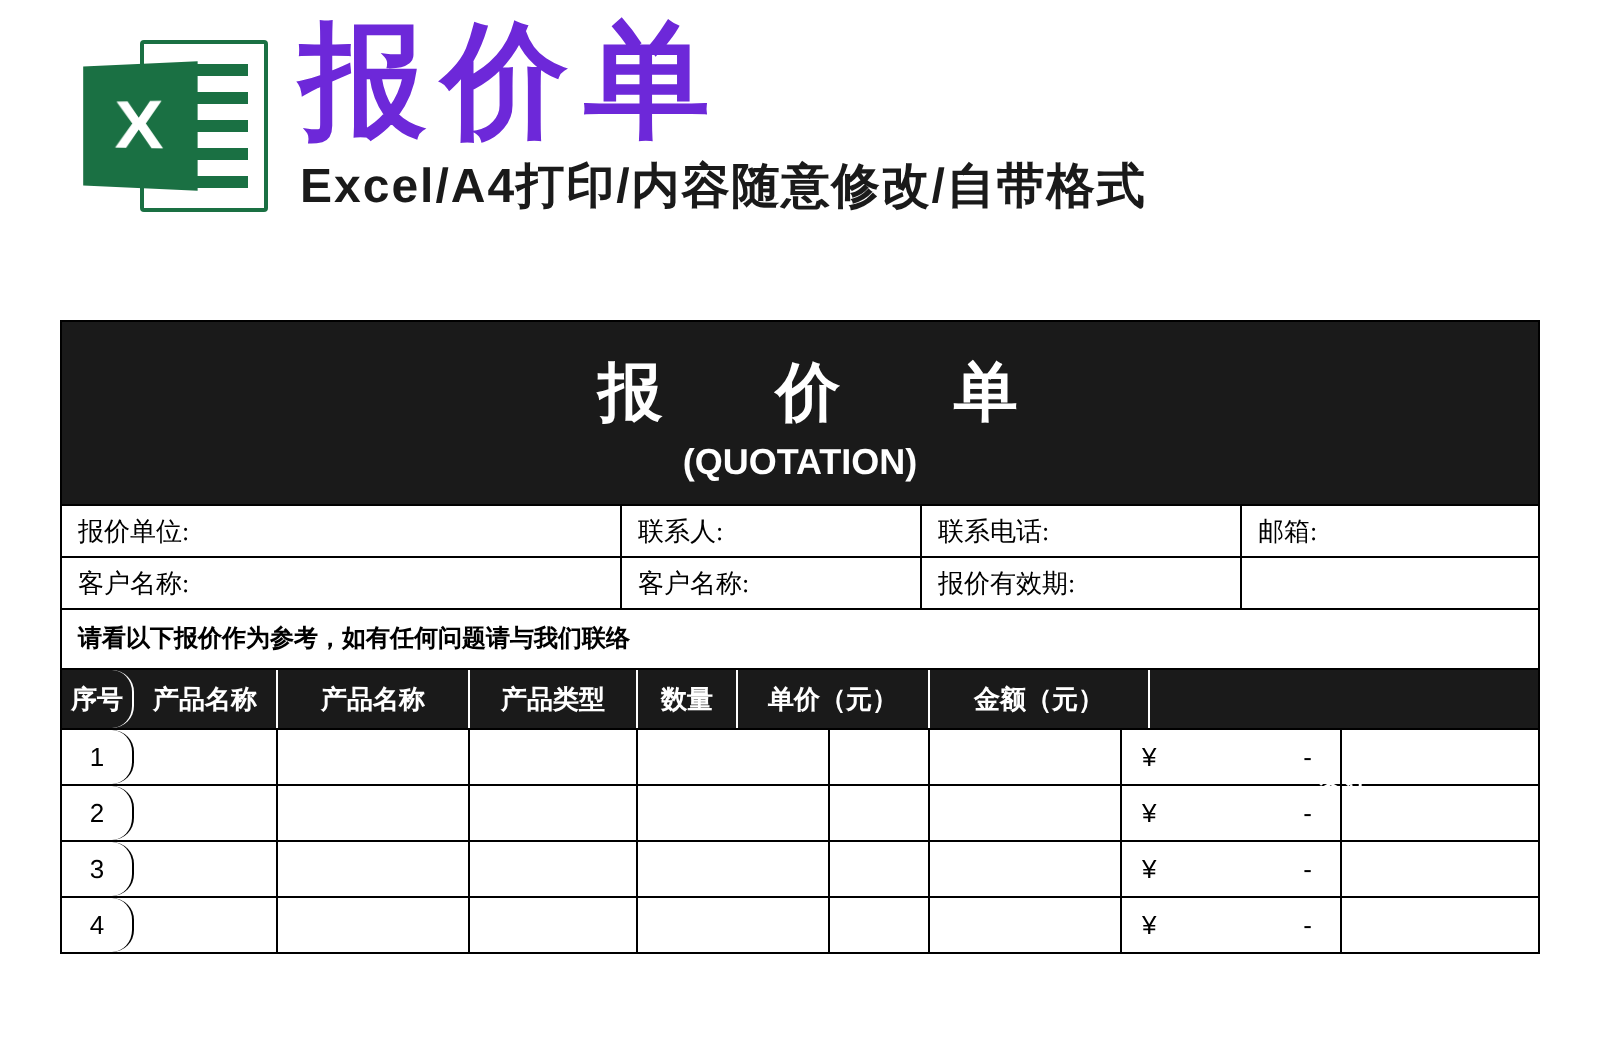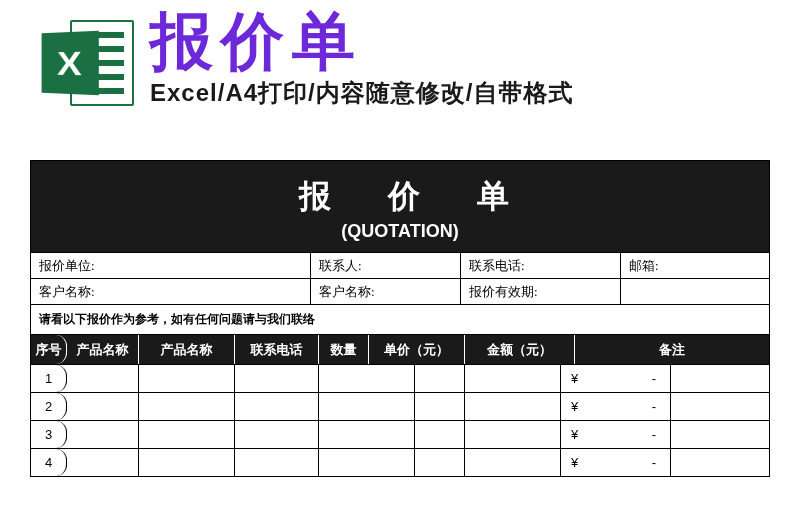--- a/index.html
+++ b/index.html
@@ -142,21 +142,21 @@
 }
 .th, .td {
   border-right: 1px solid #000;
   display: flex;
   align-items: center;
   justify-content: center;
   height: 100%;
   padding: 0 4px;
 }
 .tbl-row .td { border-right-color: #000; }
-.th:last-child, .td:last-child { border-right: none; }
+.th:last-child, .td:last-child { border-right: none; margin-top: 44px; }
 .c-seq   { flex: 0 0 36px; border-radius: 11px; }
 .c-code  { flex: 0 0 72px; }
 .c-name  { flex: 0 0 96px; }
 .c-type  { flex: 0 0 84px; }
 .c-spec  { flex: 0 0 96px; }
 .c-qty   { flex: 0 0 50px; }
 .c-price { flex: 0 0 96px; }
 .c-amt   { flex: 0 0 110px; justify-content: flex-start; padding-left: 10px; }
 .c-rem   { flex: 1; }
 .tbl-head .th { border-right-color: #fff; }
@@ -198,21 +198,21 @@
     <div class="meta-cell mc3">报价有效期:</div>
     <div class="meta-cell mc4"></div>
   </div>
 
   <div class="note-row">请看以下报价作为参考，如有任何问题请与我们联络</div>
 
   <div class="tbl-head">
     <div class="th c-seq">序号</div>
     <div class="th c-code">产品名称</div>
     <div class="th c-name">产品名称</div>
-    <div class="th c-type">联系电话</div>
+    <div class="th c-type">产品类型</div>
     <div class="th c-qty">数量</div>
     <div class="th c-price">单价（元）</div>
     <div class="th c-amt">金额（元）</div>
     <div class="th c-rem">备注</div>
   </div>
 
   <div id="rows">
       <div class="tbl-row">
         <div class="td c-seq">1</div>
         <div class="td c-code"></div>

